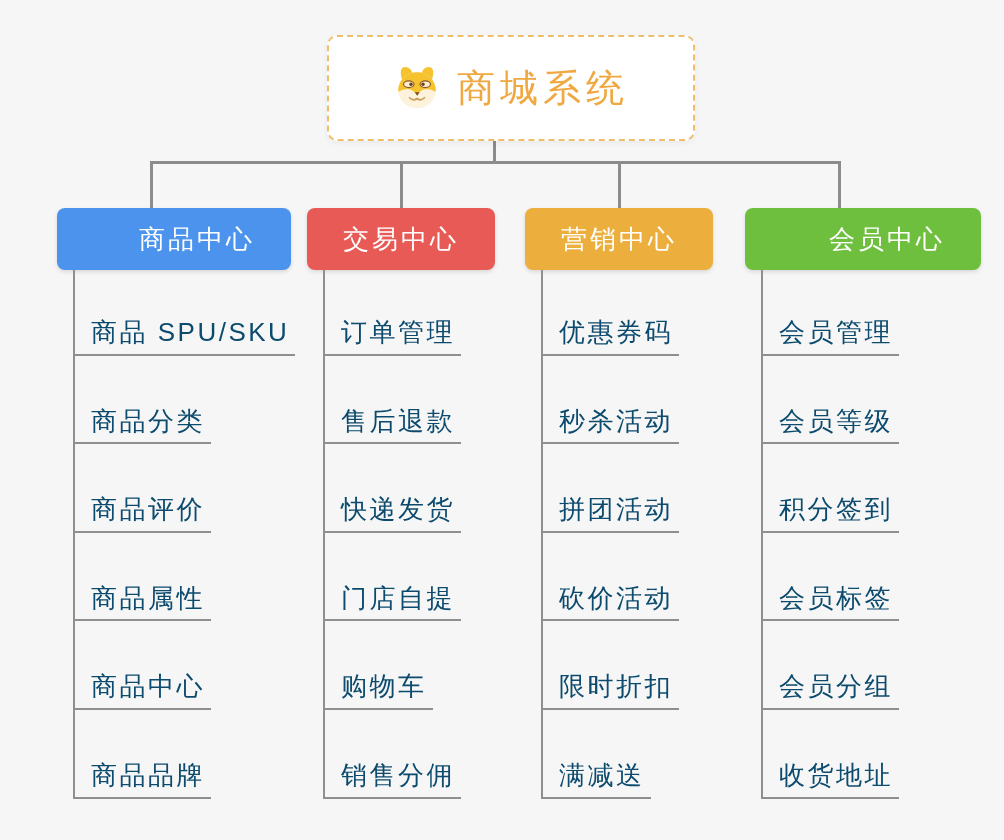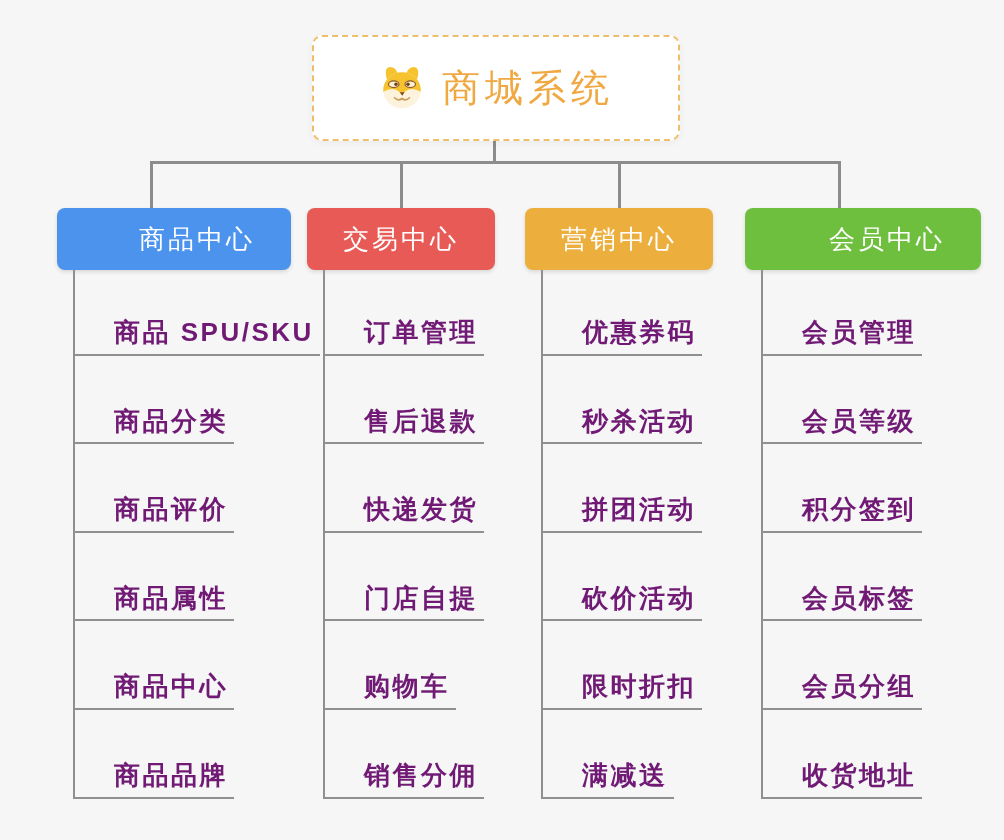--- a/index.html
+++ b/index.html
@@ -31,34 +31,34 @@
   }
 
   
   .trunk{position:absolute;top:270px;width:2px;height:529px;background:#8f8f8f;}
 
   
   .items-col{position:absolute;top:267px;}
   .leaf-item{
     height:88.6px;box-sizing:border-box;border-bottom:2px solid #8f8f8f;
     display:flex;align-items:flex-end;width:max-content;
-    padding:0 6px 7px 41px;
-    font-size:26px;letter-spacing:2.5px;color:#701a75;line-height:1.1;
-    white-space:nowrap;cursor:pointer;font-weight:bold;
+    padding:0 6px 7px 18px;
+    font-size:26px;letter-spacing:2.5px;color:#0c4a6e;line-height:1.1;
+    white-space:nowrap;cursor:pointer;
   }
 </style>
 </head>
 <body>
 
 <div id="canvas">
 
   <div class="line stem" style="background: rgb(140, 140, 140);"></div>
   <div class="line hline" style="background: rgb(140, 140, 140);"></div>
 
-  <div class="root-node" style="border-color: rgb(239, 190, 107);">
+  <div class="root-node" style="border-color: rgb(239, 190, 107); margin-left: 15px;">
     <svg class="root-icon" viewBox="0 0 64 64" aria-hidden="true">
       <path d="M12 21 Q7 4 17 4 Q25 5 26 14 L24 19 Z" fill="#f6c32f"></path>
       <path d="M52 21 Q57 4 47 4 Q39 5 38 14 L40 19 Z" fill="#f6c32f"></path>
       <ellipse cx="32" cy="35" rx="25" ry="24" fill="#fdf3dc"></ellipse>
       <path d="M32 11 a25 24 0 0 1 25 24 l0 2 q-12 -7 -20 -1 l-5 5 -5 -5 q-8 -6 -20 1 l0 -2 a25 24 0 0 1 25 -24 z" fill="#f6c32f"></path>
       <ellipse cx="21" cy="27" rx="7" ry="4.4" fill="#fbefcf" stroke="#8a5a2b" stroke-width="1.6"></ellipse>
       <ellipse cx="43" cy="27" rx="7" ry="4.4" fill="#fbefcf" stroke="#8a5a2b" stroke-width="1.6"></ellipse>
       <circle cx="24" cy="27" r="2.3" fill="#6e4015"></circle>
       <circle cx="40" cy="27" r="2.3" fill="#6e4015"></circle>
       <path d="M29 37.5 h6.5 l-3.2 4.8 z" fill="#7a4e22"></path>

